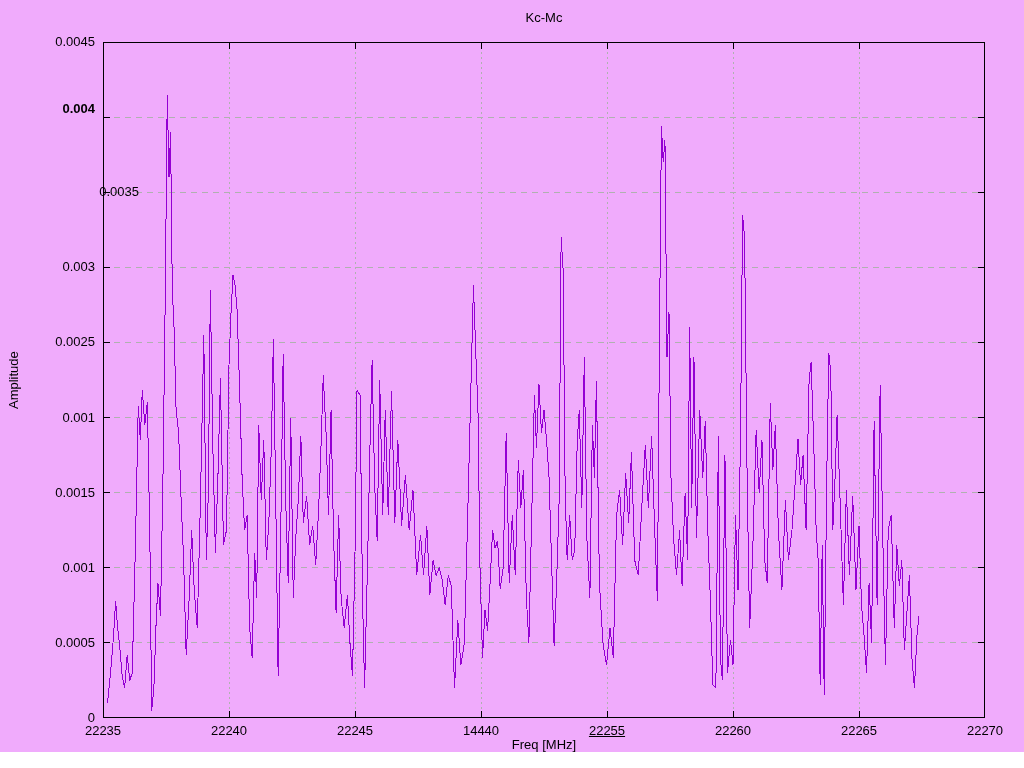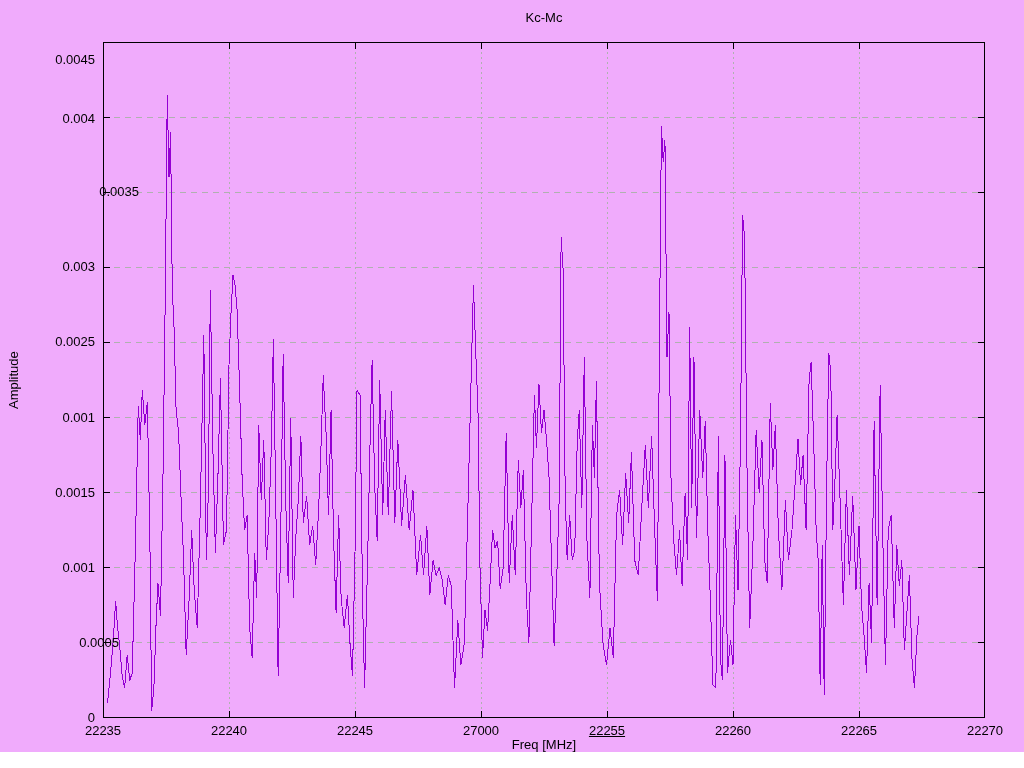--- a/index.html
+++ b/index.html
@@ -74,28 +74,28 @@
       <line x1="882" y1="75.11111111111109" x2="875" y2="75.11111111111109" stroke="#000000" stroke-width="1" shape-rendering="crispEdges"></line>
       <line x1="0" y1="0" x2="7" y2="0" stroke="#000000" stroke-width="1" shape-rendering="crispEdges"></line>
       <line x1="882" y1="0" x2="875" y2="0" stroke="#000000" stroke-width="1" shape-rendering="crispEdges"></line>
       <rect x="0.5" y="0.5" width="881" height="675" fill="none" stroke="#000000" stroke-width="1" shape-rendering="crispEdges"></rect>
       <polyline points="4.54,660.98 7.56,630.93 10.58,593.38 12.60,558.83 14.62,585.87 16.63,603.89 19.15,633.94 21.67,645.96 24.19,612.91 26.71,638.44 29.23,630.93 32.26,510.76 35.28,363.54 37.30,398.09 39.31,348.52 41.83,383.07 44.35,360.53 46.87,495.73 48.64,668.49 50.90,645.96 52.92,585.87 54.94,540.80 57.46,573.85 59.98,435.64 62.24,255.38 64.26,52.58 66.02,135.20 67.54,90.13 69.30,247.87 71.06,285.42 73.08,368.04 75.60,390.58 78.12,458.18 80.64,518.27 83.16,612.91 86.18,555.82 88.70,488.22 91.22,548.31 94.25,585.87 97.27,465.69 100.80,292.93 103.32,518.27 105.34,450.67 107.35,247.87 109.87,405.60 112.39,510.76 114.91,435.64 117.43,336.50 120.46,503.24 123.48,488.22 126.00,322.98 128.02,270.40 130.03,232.84 132.05,243.36 134.06,267.40 136.58,345.51 139.10,435.64 141.62,488.22 144.14,473.20 146.66,585.87 149.18,615.91 151.70,510.76 153.72,555.82 155.74,383.07 158.26,458.18 160.78,398.09 163.30,518.27 165.82,480.71 168.34,405.60 170.35,297.44 172.87,465.69 175.14,633.94 177.66,495.73 180.18,312.46 182.70,458.18 185.22,540.80 187.74,375.56 190.26,555.82 192.78,495.73 195.30,458.18 197.82,393.58 200.34,480.71 203.62,453.67 206.64,503.24 209.66,483.72 212.69,522.77 215.71,465.69 217.98,405.60 220.25,333.49 223.02,390.58 225.54,473.20 228.06,368.04 230.58,495.73 233.10,570.84 235.62,473.20 238.14,555.82 241.16,585.87 244.44,552.82 246.96,600.89 249.48,633.94 252.00,510.76 254.02,348.52 257.04,353.02 259.56,555.82 261.58,645.96 264.60,518.27 267.12,398.09 269.14,318.47 271.66,443.16 274.18,498.74 276.70,338.00 279.72,473.20 282.24,368.04 285.26,473.20 288.54,348.52 291.82,480.71 294.84,398.09 298.62,483.72 302.40,432.64 306.18,488.22 309.96,447.66 313.74,533.29 317.52,492.73 320.54,533.29 323.82,483.72 326.84,552.82 330.12,518.27 333.14,533.29 336.17,525.78 339.19,537.80 342.22,563.33 345.24,533.29 348.26,543.80 351.54,645.96 354.82,578.36 357.84,623.42 361.37,600.89 364.90,465.69 367.92,345.51 370.44,243.36 372.96,315.47 374.98,368.04 376.99,525.78 379.51,615.91 382.03,567.84 384.55,588.87 387.07,540.80 389.59,488.22 392.11,506.25 394.63,498.74 397.15,546.81 400.18,525.78 403.20,390.58 406.22,540.80 409.25,473.20 412.27,533.29 415.30,417.62 417.82,465.69 420.34,428.13 423.36,555.82 425.88,600.89 428.40,488.22 431.42,353.02 433.44,405.60 435.96,342.51 438.48,390.58 441.00,368.04 443.52,398.09 446.04,435.64 448.56,518.27 451.08,603.89 453.60,540.80 456.12,458.18 458.14,195.29 460.15,228.34 462.17,450.67 464.18,518.27 466.70,473.20 469.22,518.27 471.74,507.75 474.26,398.09 476.28,368.04 478.80,465.69 481.32,315.47 483.84,495.73 486.86,555.82 489.38,383.07 491.40,435.64 493.42,339.50 496.44,540.80 499.97,600.89 503.50,623.42 507.02,585.87 510.30,615.91 513.58,473.20 516.60,447.66 519.62,503.24 522.65,431.14 525.67,480.71 528.44,410.11 531.72,518.27 535.25,533.29 538.78,465.69 542.30,402.60 545.33,465.69 548.60,393.58 551.88,492.73 554.40,558.83 556.42,300.44 558.43,84.12 560.20,120.18 561.96,97.64 563.98,315.47 565.99,270.40 568.01,435.64 570.53,495.73 573.55,533.29 576.58,488.22 579.10,543.80 582.12,450.67 584.64,518.27 586.66,285.42 588.67,465.69 590.94,315.47 593.46,495.73 596.74,368.04 599.76,435.64 602.28,378.56 604.80,488.22 607.32,555.82 609.84,642.95 612.86,645.96 615.38,393.58 617.40,615.91 619.42,638.44 621.94,413.11 624.46,630.93 627.48,597.88 630.00,623.42 632.52,473.20 635.04,548.31 637.56,390.58 639.58,172.76 641.59,195.29 644.11,435.64 646.63,585.87 649.66,510.76 653.18,387.57 656.21,450.67 658.98,398.09 661.75,518.27 664.27,540.80 667.30,360.53 669.82,428.13 672.34,383.07 675.36,488.22 678.89,548.31 682.42,458.18 685.44,518.27 688.97,488.22 691.99,443.16 695.02,396.59 697.54,443.16 700.06,413.11 703.08,488.22 706.10,338.00 708.12,319.97 710.64,398.09 713.16,488.22 715.18,518.27 717.19,642.95 719.21,503.24 721.22,653.47 723.74,435.64 725.76,310.96 727.78,330.49 729.79,488.22 732.06,435.64 734.08,372.55 737.10,458.18 740.38,563.33 743.40,447.66 746.42,533.29 749.70,453.67 752.98,548.31 756.00,483.72 758.52,563.33 761.04,593.38 763.56,630.93 766.08,540.80 768.60,600.89 771.12,378.56 774.14,563.33 777.17,342.51 779.94,503.24 782.46,623.42 785.23,488.22 788.26,473.20 791.28,585.87 793.80,503.24 796.32,543.80 798.84,518.27 801.36,608.40 803.88,570.84 806.40,533.29 808.92,615.91 811.44,645.96 813.96,593.38 815.98,573.85" fill="none" stroke="#9400d3" stroke-width="1" shape-rendering="crispEdges"></polyline>
     </svg>
   <div class="x-axis-label">Freq [MHz]</div>
 <div class="tick-label x-tick-label" style="left: 103px;">22235</div>
     <div class="tick-label x-tick-label" style="left: 229px;">22240</div>
     <div class="tick-label x-tick-label" style="left: 355px; text-align: center;">22245</div>
-    <div class="tick-label x-tick-label" style="left: 481px;">27000</div>
+    <div class="tick-label x-tick-label" style="left: 481px;">14440</div>
     <div class="tick-label x-tick-label" style="left: 607px; text-decoration: underline;">22255</div>
     <div class="tick-label x-tick-label" style="left: 733px;">22260</div>
     <div class="tick-label x-tick-label" style="left: 859px;">22265</div>
     <div class="tick-label x-tick-label" style="left: 985px;">22270</div>
     <div class="tick-label y-tick-label" style="top: 718px;">0</div>
-    <div class="tick-label y-tick-label" style="top: 642.889px; padding-left: 24px;">0.0005</div>
+    <div class="tick-label y-tick-label" style="top: 642.889px;">0.0005</div>
     <div class="tick-label y-tick-label" style="top: 567.778px;">0.001</div>
     <div class="tick-label y-tick-label" style="top: 492.667px;">0.0015</div>
     <div class="tick-label y-tick-label" style="top: 417.556px;">0.001</div>
     <div class="tick-label y-tick-label" style="top: 342.444px;">0.0025</div>
     <div class="tick-label y-tick-label" style="top: 267.333px;">0.003</div>
     <div class="tick-label y-tick-label" style="top: 192.222px; padding-left: 44px;">0.0035</div>
-    <div class="tick-label y-tick-label" style="top: 119px;">0.004</div>
-    <div class="tick-label y-tick-label" style="top: 42px; margin-top: 18px;">0.0045</div>
+    <div class="tick-label y-tick-label" style="top: 109px; font-weight: bold;">0.004</div>
+    <div class="tick-label y-tick-label" style="top: 42px;">0.0045</div>
   </div>
 
 </body></html>

